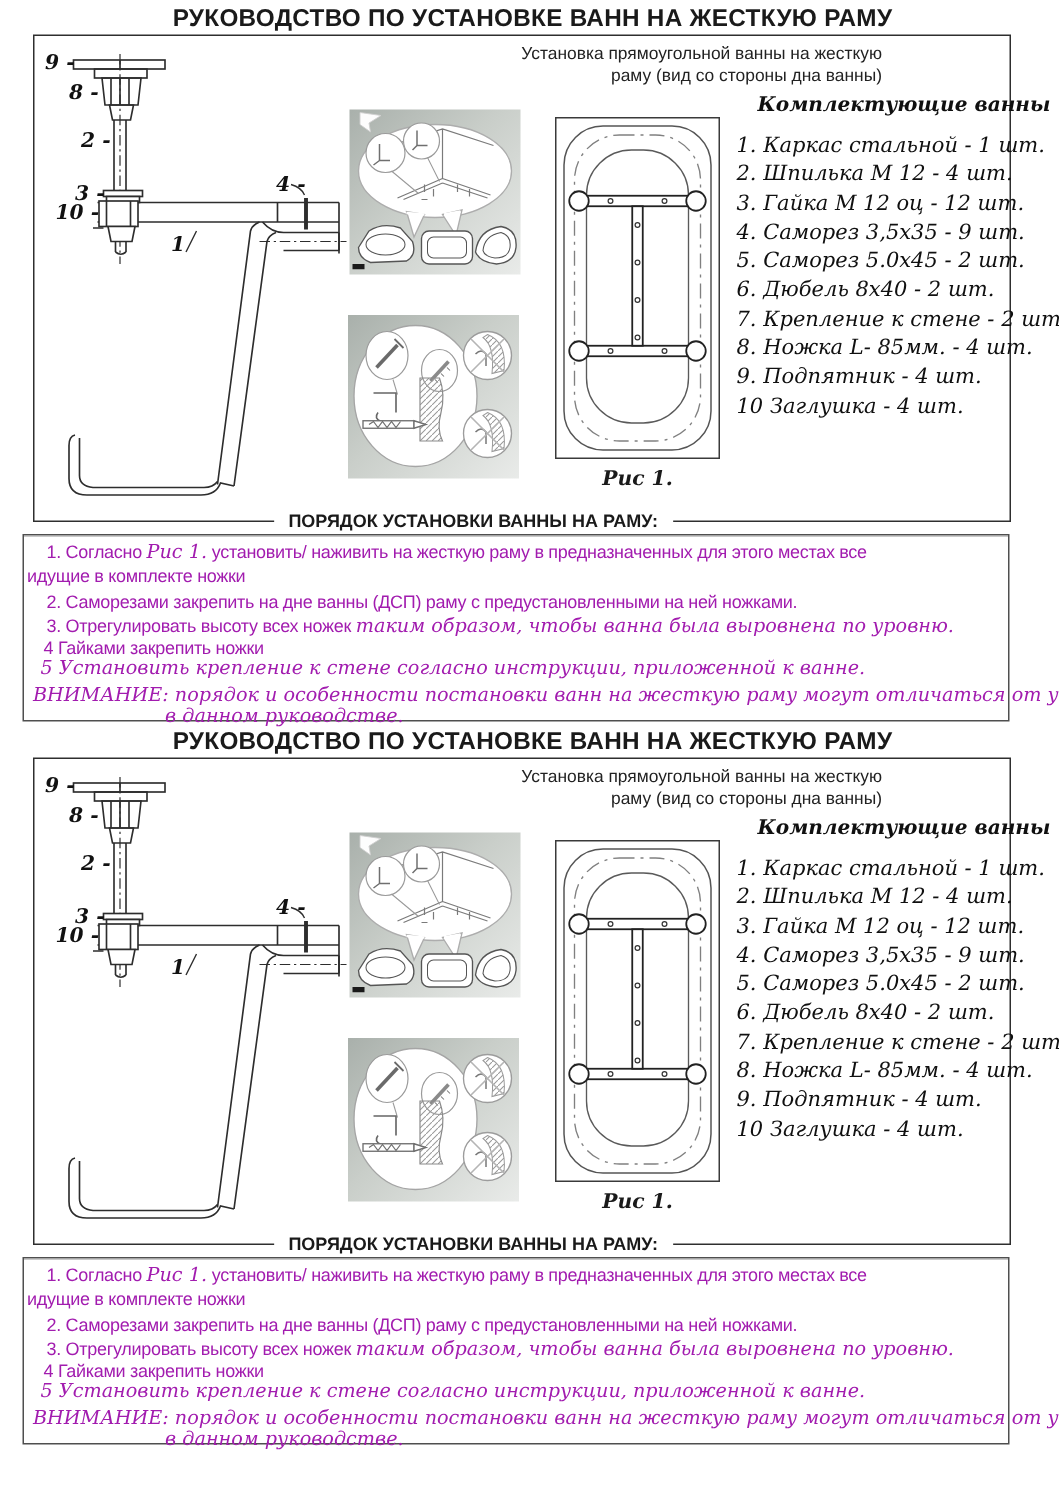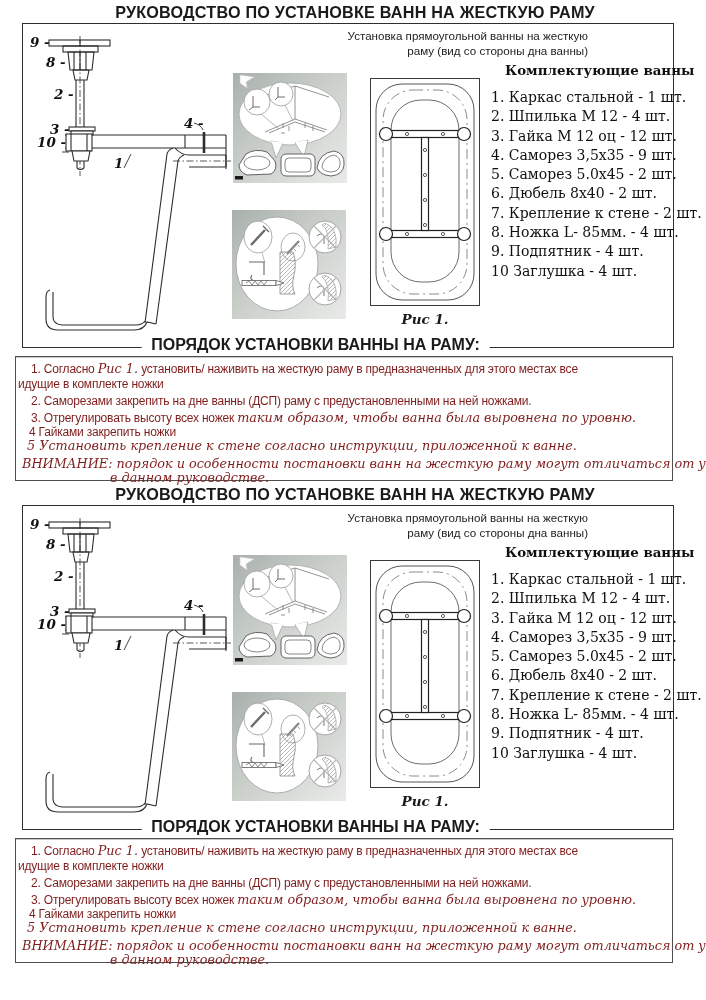--- a/index.html
+++ b/index.html
@@ -18,29 +18,29 @@
   .l9{left:7px;top:10px}.l8{left:23px;top:30px}.l2{left:31px;top:62px}
   .l3{left:27px;top:97px}.l10{left:14px;top:110px}.l1{left:91px;top:131px}
   .l4{left:161px;top:91px}
   .panel{position:absolute;background:linear-gradient(135deg,#a9b0ab 0%,#c9cec9 45%,#e9ebe9 100%);}
   .p1{left:210px;top:49px;width:114px;height:110px;}
   .p2{left:209px;top:186px;width:114px;height:109px;}
   .tub-svg{position:absolute;left:347px;top:54px;}
   .figcap{position:absolute;left:347px;top:287px;width:110px;text-align:center;
           font-family:"DejaVu Serif",serif;font-style:italic;font-weight:700;font-size:13.5px;}
   .parts{position:absolute;left:468px;top:38px;width:186px;
-         font-family:"DejaVu Serif",serif;color:#101010;}
+         font-family:"DejaVu Serif",serif;font-style:italic;color:#101010;}
   .phdr{font-size:13.4px;font-weight:700;padding-left:14px;margin-bottom:10px;white-space:nowrap;}
   .pitem{font-size:14px;line-height:19.3px;white-space:nowrap;}
   .stepshdr{position:absolute;bottom:-7px;left:45%;transform:translateX(-50%);
-            background:#fff;padding:0 10px;font-size:16px;font-weight:700;
+            background:#fff;padding:0 10px;font-size:12px;font-weight:700;
             white-space:nowrap;z-index:2;}
   .stepsbox{position:absolute;left:13px;top:356px;width:656px;height:123px;
             border:1.3px solid #4f4f4f;box-shadow:inset 0 1px 0 #c9c9c9;background:#fff;}
-  .sline{position:absolute;font-size:12px;letter-spacing:-.2px;white-space:nowrap;color:#7f1d1d;}
+  .sline{position:absolute;font-size:12px;letter-spacing:-.2px;white-space:nowrap;color:#a21caf;}
   .it{font-family:"DejaVu Serif",serif;font-style:italic;font-size:12.8px;letter-spacing:0;}
   .s1{left:15px;top:4px}.s1b{left:2px;top:20px}.s2{left:15px;top:37px}
   .s3{left:15px;top:53px}.s4{left:13px;top:68px}.s5{left:11px;top:81px}
   .w1{left:6px;top:99px}.w2{left:94px;top:113px}
   svg{display:block;}
 </style>
 </head>
 <body>
 
 <div id="page">

